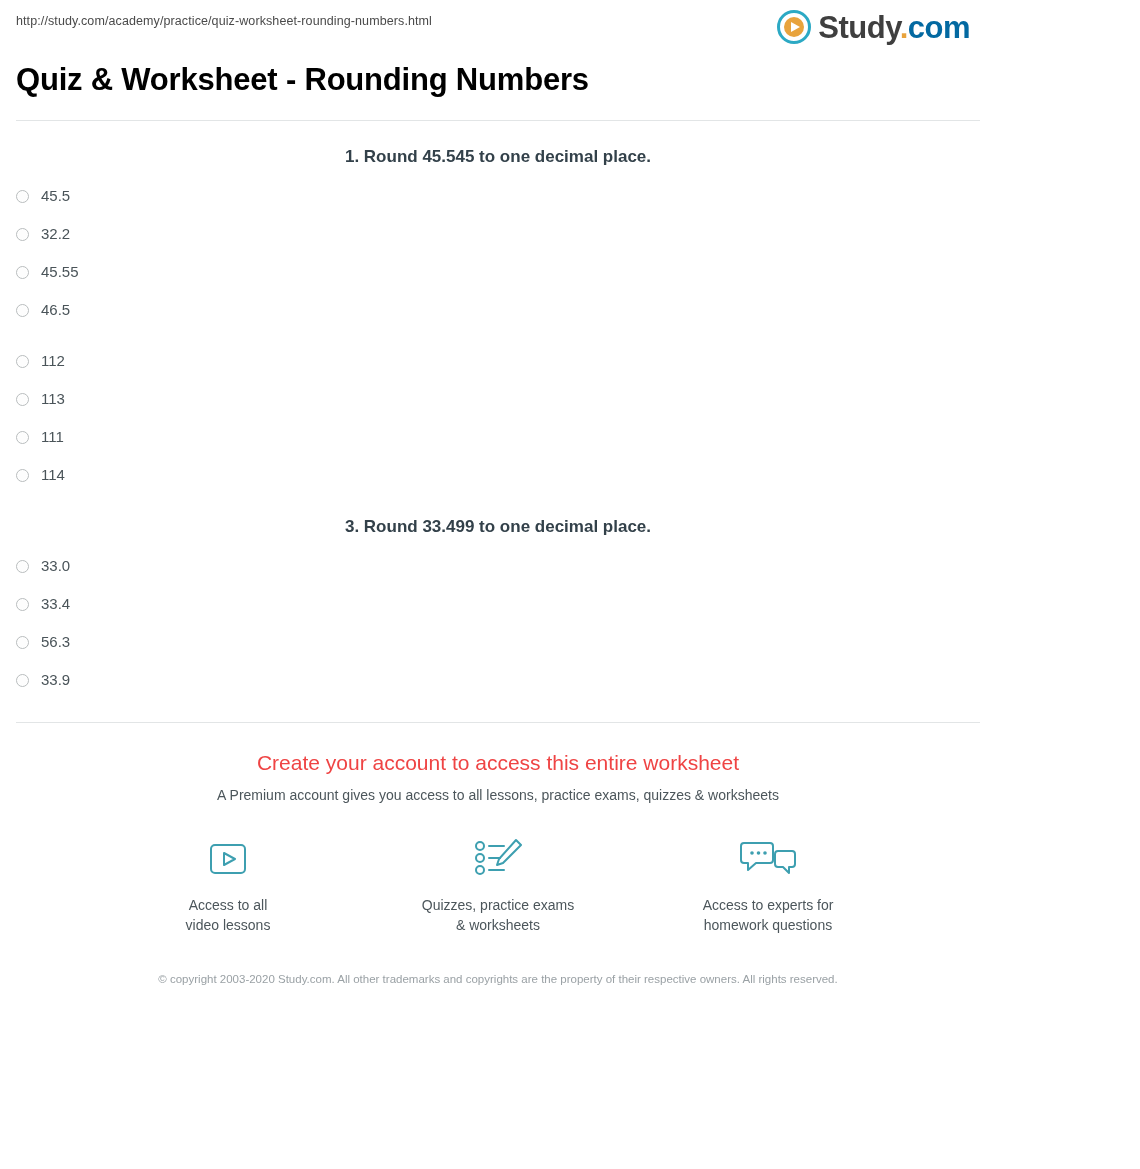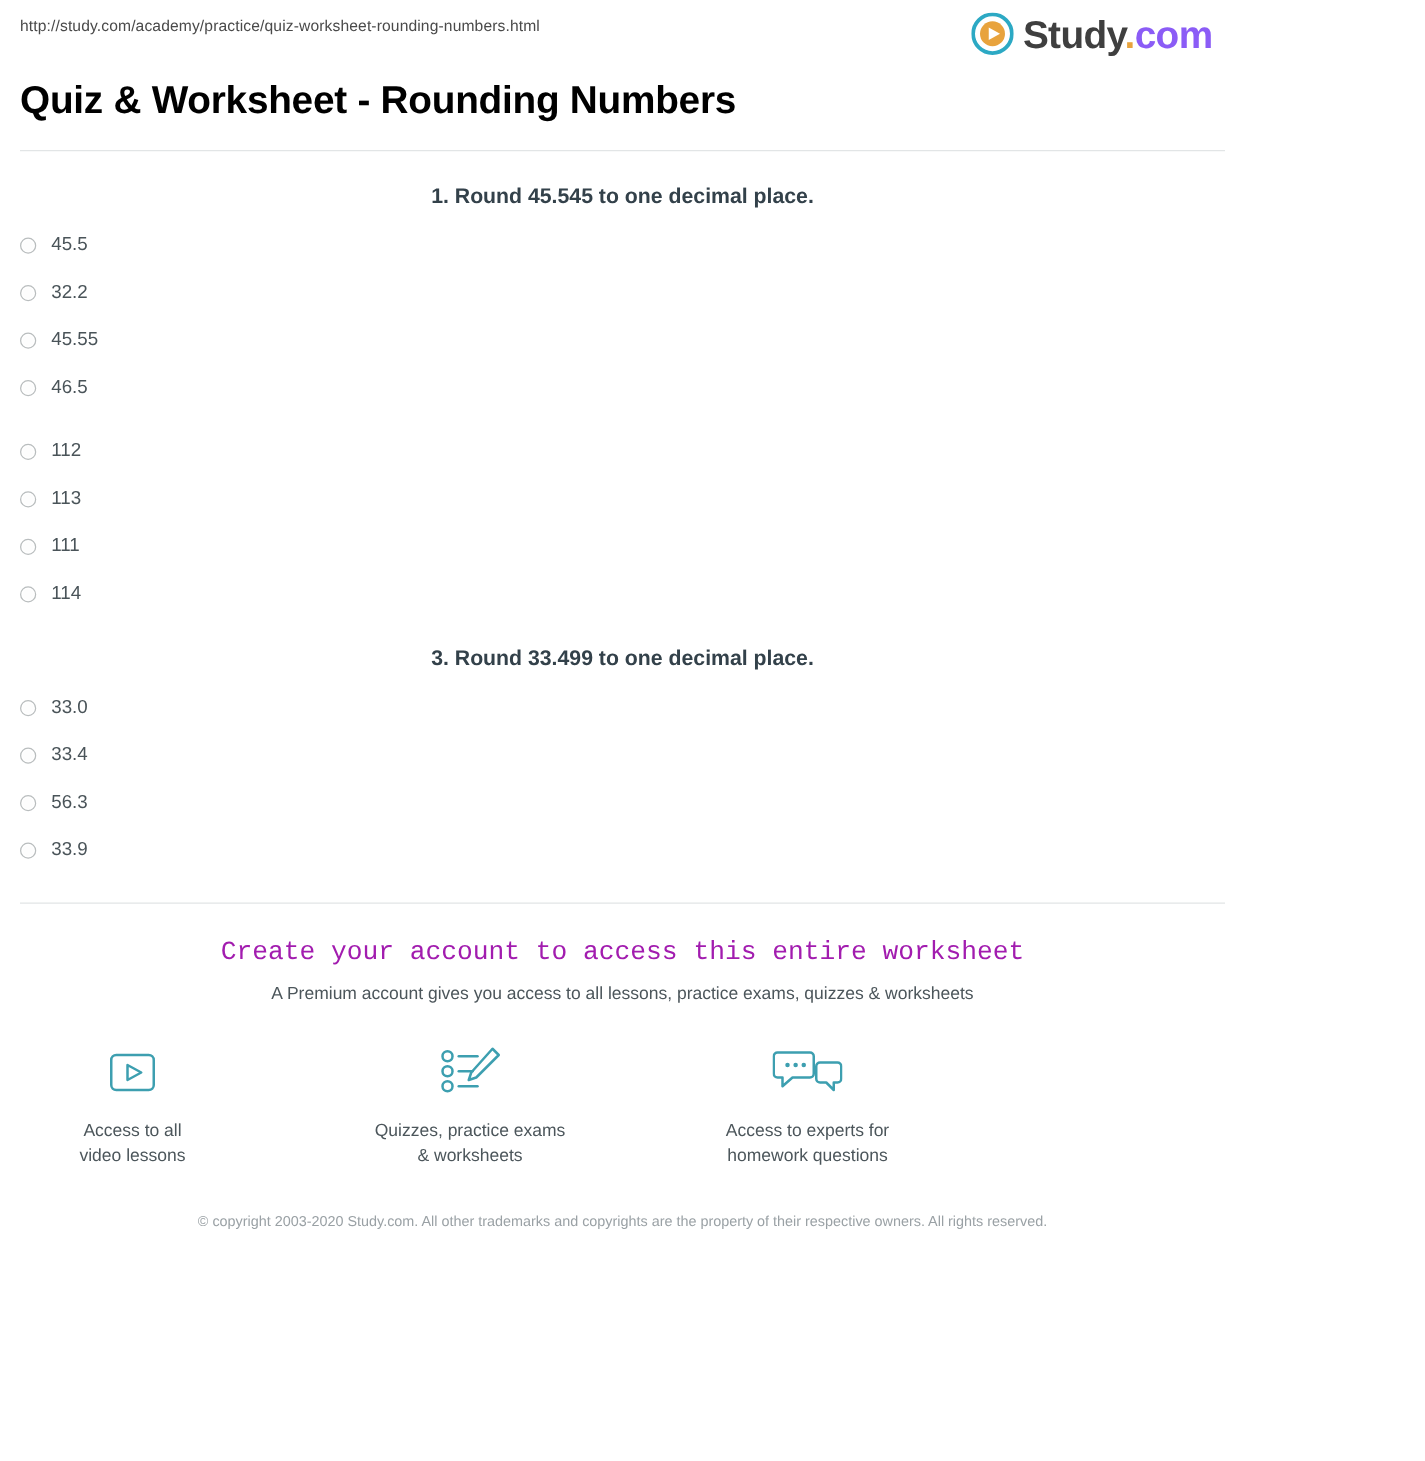--- a/index.html
+++ b/index.html
@@ -41,21 +41,21 @@
   }
   .logo-text {
     font-size: 31px;
     font-weight: bold;
     color: #3f3f3f;
     letter-spacing: -0.5px;
     line-height: 1;
     font-family: "Liberation Sans", sans-serif;
   }
   .logo-dot { color: #e8a33d; }
-  .logo-tld { color: #8b5cf6; }
+  .logo-tld { color: #0369a1; }
 
   .content {
     padding: 0 16px;
   }
   h1.title {
     font-size: 31px;
     font-weight: bold;
     color: #000000;
     margin: 18px 0 22px 0;
     letter-spacing: -0.2px;
@@ -98,31 +98,31 @@
   }
 
   .promo {
     border-top: 1px solid #e2e5e6;
     margin-top: 10px;
     padding-top: 28px;
     text-align: center;
   }
   .promo-head {
     font-size: 21px;
-    color: #a21caf;
+    color: #ef4444;
     margin-bottom: 12px;
-    font-family: Liberation Mono, monospace;
   }
   .promo-sub {
     font-size: 14px;
     color: #4c565b;
     margin-bottom: 30px;
   }
   .features {
     display: flex;
+    justify-content: center;
     gap: 90px;
     margin-bottom: 34px;
   }
   .feature {
     width: 180px;
     display: flex;
     flex-direction: column;
     align-items: center;
   }
   .feature-icon {

